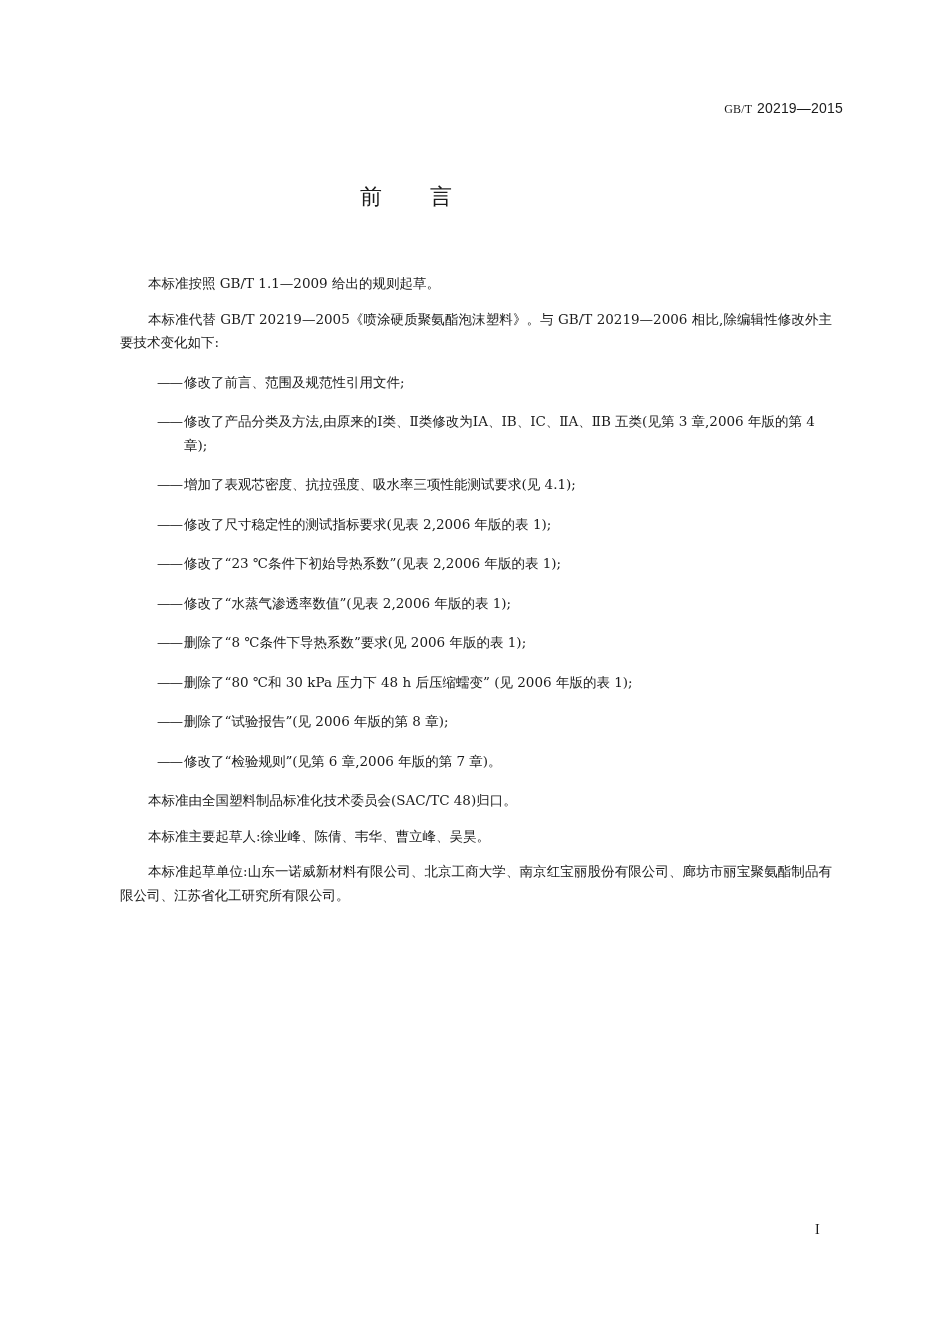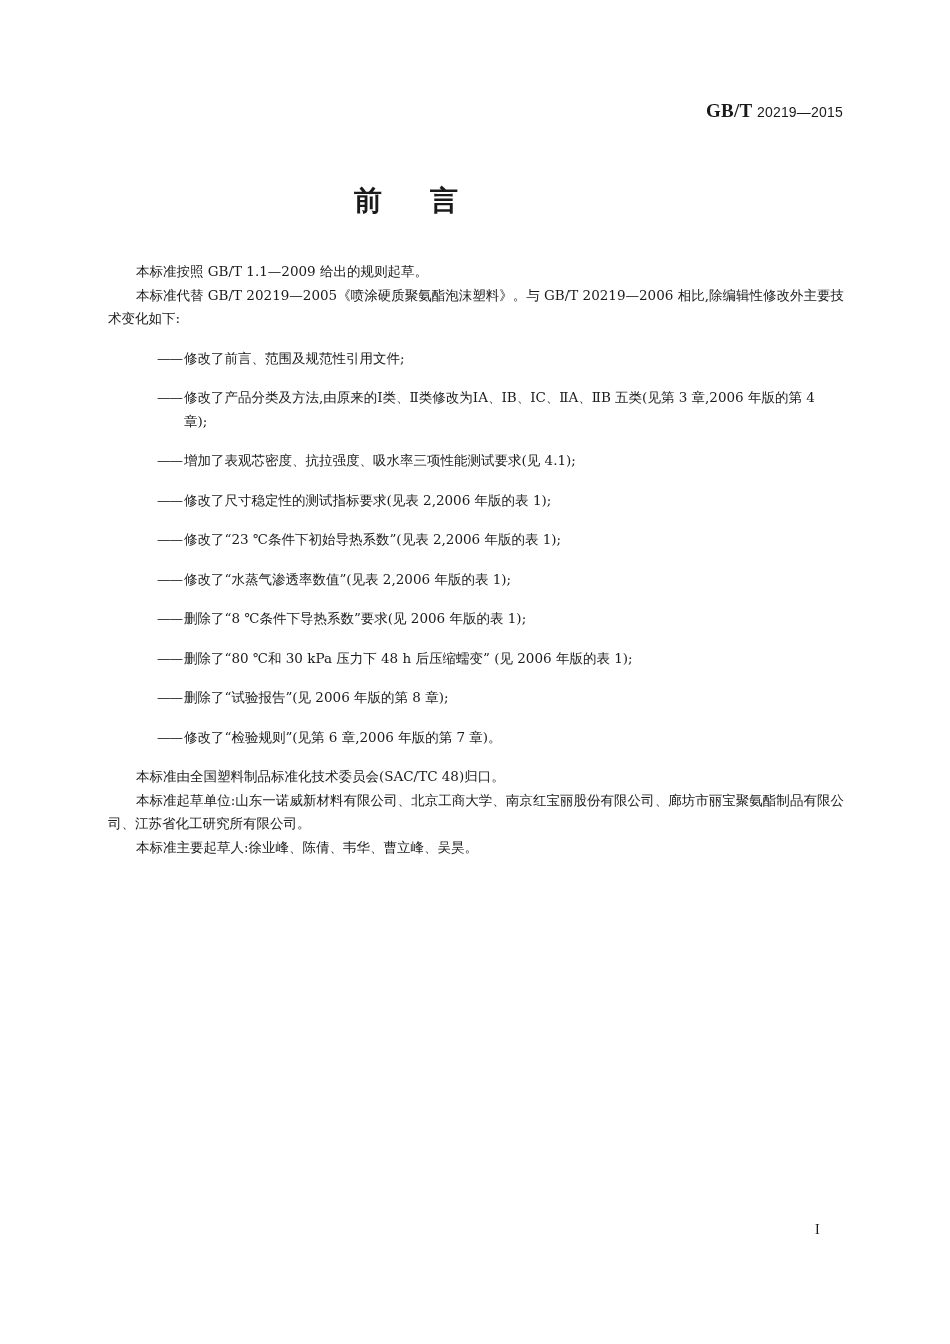--- a/index.html
+++ b/index.html
@@ -1,26 +1,26 @@
 <!DOCTYPE html>
 <html><head>
 <meta charset="utf-8">
 <style>
   html, body { margin:0; padding:0; background:#ffffff; }
   body { width:950px; height:1344px; position:relative; overflow:hidden;
          font-family:"DejaVu Serif", "Liberation Serif", serif; color:#1a1a1a; }
   .std-number { position:absolute; top:100px; right:107px; font-size:14px; letter-spacing:0.2px; }
-  .std-number .code { font-family:"Liberation Serif", serif; font-weight:bold; font-size:19px; }
+  .std-number .code { font-family:"Liberation Serif", serif; font-weight:normal; font-size:12px; }
   .std-number .num { font-family:"Liberation Sans", sans-serif; font-size:14px;margin-top:44px; }
   .title { position:absolute; top:182px; left:0; width:812px; text-align:center;
-           font-family:"DejaVu Sans", sans-serif; font-weight:bold; font-size:28px; letter-spacing:0; }
+           font-family:"DejaVu Sans", sans-serif; font-weight:normal; font-size:22px; letter-spacing:0; }
   .title span { display:inline-block; }
   .title .gap { width:48px; }
   .content { position:absolute; top:260px; left:108px; width:736px; font-size:13.5px; line-height:23.5px; }
-  .para { text-indent:28px; margin:0; text-align:justify; }
+  .para { text-indent:28px; margin:12px; text-align:justify; }
   .item { margin:16px; padding-left:60px; text-indent:-27px; }
   .item .dash { display:inline-block; width:27px; text-indent:0; letter-spacing:-1px; }
   .page-num { position:absolute; top:1222px; left:815px; font-family:"Liberation Serif", serif; font-size:14px; }
 </style>
 </head>
 <body>
 
 <div class="std-number">
   <span class="code">GB/T</span>
   <span class="num">20219—2015</span>
@@ -39,17 +39,17 @@
   <p class="item"><span class="dash">——</span><span>增加了表观芯密度、抗拉强度、吸水率三项性能测试要求(见 4.1);</span></p>
   <p class="item"><span class="dash">——</span><span>修改了尺寸稳定性的测试指标要求(见表 2,2006 年版的表 1);</span></p>
   <p class="item"><span class="dash">——</span><span>修改了“23 ℃条件下初始导热系数”(见表 2,2006 年版的表 1);</span></p>
   <p class="item"><span class="dash">——</span><span>修改了“水蒸气渗透率数值”(见表 2,2006 年版的表 1);</span></p>
   <p class="item"><span class="dash">——</span><span>删除了“8 ℃条件下导热系数”要求(见 2006 年版的表 1);</span></p>
   <p class="item"><span class="dash">——</span><span>删除了“80 ℃和 30 kPa 压力下 48 h 后压缩蠕变” (见 2006 年版的表 1);</span></p>
   <p class="item"><span class="dash">——</span><span>删除了“试验报告”(见 2006 年版的第 8 章);</span></p>
   <p class="item"><span class="dash">——</span><span>修改了“检验规则”(见第 6 章,2006 年版的第 7 章)。</span></p>
 
   <p class="para">本标准由全国塑料制品标准化技术委员会(SAC/TC 48)归口。</p>
+  <p class="para">本标准主要起草人:徐业峰、陈倩、韦华、曹立峰、吴昊。</p>
   <p class="para">本标准起草单位:山东一诺威新材料有限公司、北京工商大学、南京红宝丽股份有限公司、廊坊市丽宝聚氨酯制品有限公司、江苏省化工研究所有限公司。</p>
-  <p class="para">本标准主要起草人:徐业峰、陈倩、韦华、曹立峰、吴昊。</p>
 </div>
 
 <div class="page-num">I</div>
 
 </body></html>

